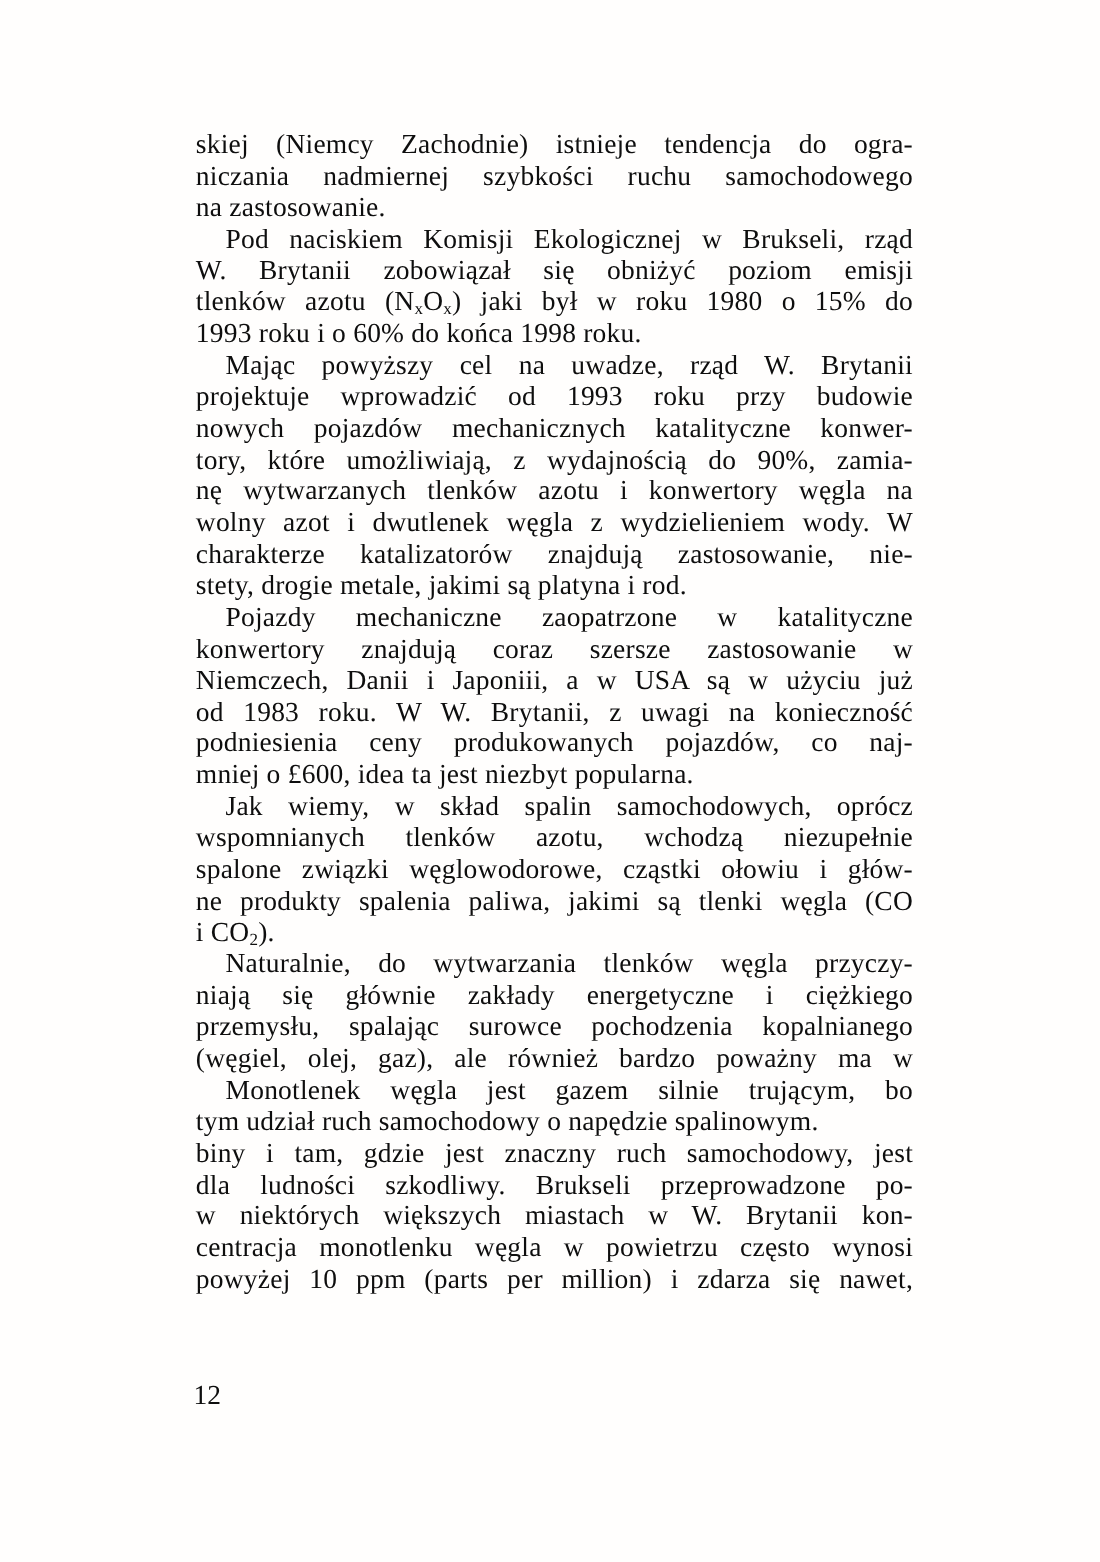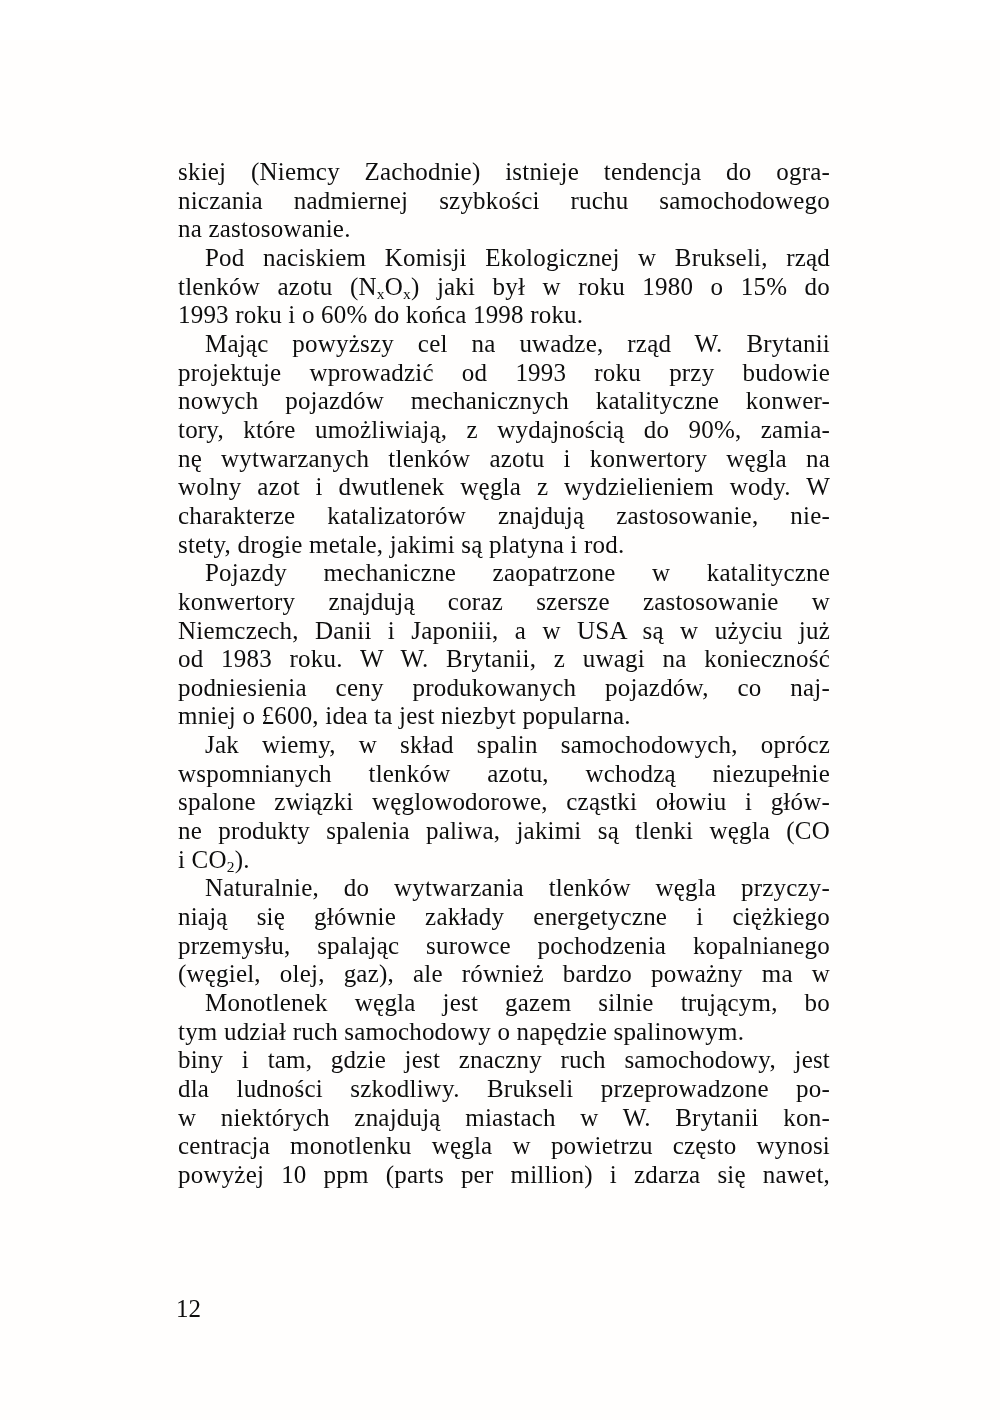--- a/index.html
+++ b/index.html
@@ -49,26 +49,27 @@
     position: absolute;
     left: 176px;
     top: 1254px;
     font-size: 25px;
     line-height: 29px;
   }
 </style>
 </head>
 <body style="color: rgb(14, 14, 14);">
 
-<div class="page" style="background: rgb(255, 254, 253); margin-top: 40px;">
+<div class="page" style="background: rgb(255, 254, 253);">
   <div class="text-column" id="text-column">
       <div class="text-line">skiej (Niemcy Zachodnie) istnieje tendencja do ogra-</div>
       <div class="text-line">niczania nadmiernej szybkości ruchu samochodowego</div>
       <div class="text-line para-end">na zastosowanie.</div>
       <div class="text-line indent">Pod naciskiem Komisji Ekologicznej w Brukseli, rząd</div>
+      <div class="text-line">W. Brytanii zobowiązał się obniżyć poziom emisji</div>
       <div class="text-line">tlenków azotu (N<sub>x</sub>O<sub>x</sub>) jaki był w roku 1980 o 15% do</div>
       <div class="text-line para-end">1993 roku i o 60% do końca 1998 roku.</div>
       <div class="text-line indent">Mając powyższy cel na uwadze, rząd W. Brytanii</div>
       <div class="text-line">projektuje wprowadzić od 1993 roku przy budowie</div>
       <div class="text-line">nowych pojazdów mechanicznych katalityczne konwer-</div>
       <div class="text-line">tory, które umożliwiają, z wydajnością do 90%, zamia-</div>
       <div class="text-line">nę wytwarzanych tlenków azotu i konwertory węgla na</div>
       <div class="text-line">wolny azot i dwutlenek węgla z wydzielieniem wody. W</div>
       <div class="text-line">charakterze katalizatorów znajdują zastosowanie, nie-</div>
       <div class="text-line para-end">stety, drogie metale, jakimi są platyna i rod.</div>
@@ -84,18 +85,18 @@
       <div class="text-line">ne produkty spalenia paliwa, jakimi są tlenki węgla (CO</div>
       <div class="text-line para-end">i CO<sub>2</sub>).</div>
       <div class="text-line indent">Naturalnie, do wytwarzania tlenków węgla przyczy-</div>
       <div class="text-line">niają się głównie zakłady energetyczne i ciężkiego</div>
       <div class="text-line">przemysłu, spalając surowce pochodzenia kopalnianego</div>
       <div class="text-line">(węgiel, olej, gaz), ale również bardzo poważny ma w</div>
       <div class="text-line indent">Monotlenek węgla jest gazem silnie trującym, bo</div>
       <div class="text-line para-end">tym udział ruch samochodowy o napędzie spalinowym.</div>
       <div class="text-line">biny i tam, gdzie jest znaczny ruch samochodowy, jest</div>
       <div class="text-line">dla ludności szkodliwy. Brukseli przeprowadzone po-</div>
-      <div class="text-line">w niektórych znajdują miastach w W. Brytanii kon-</div>
+      <div class="text-line">w niektórych większych miastach w W. Brytanii kon-</div>
       <div class="text-line">centracja monotlenku węgla w powietrzu często wynosi</div>
       <div class="text-line">powyżej 10 ppm (parts per million) i zdarza się nawet,</div>
     </div>
   <div class="page-number">12</div>
 </div>
 
 </body></html>

